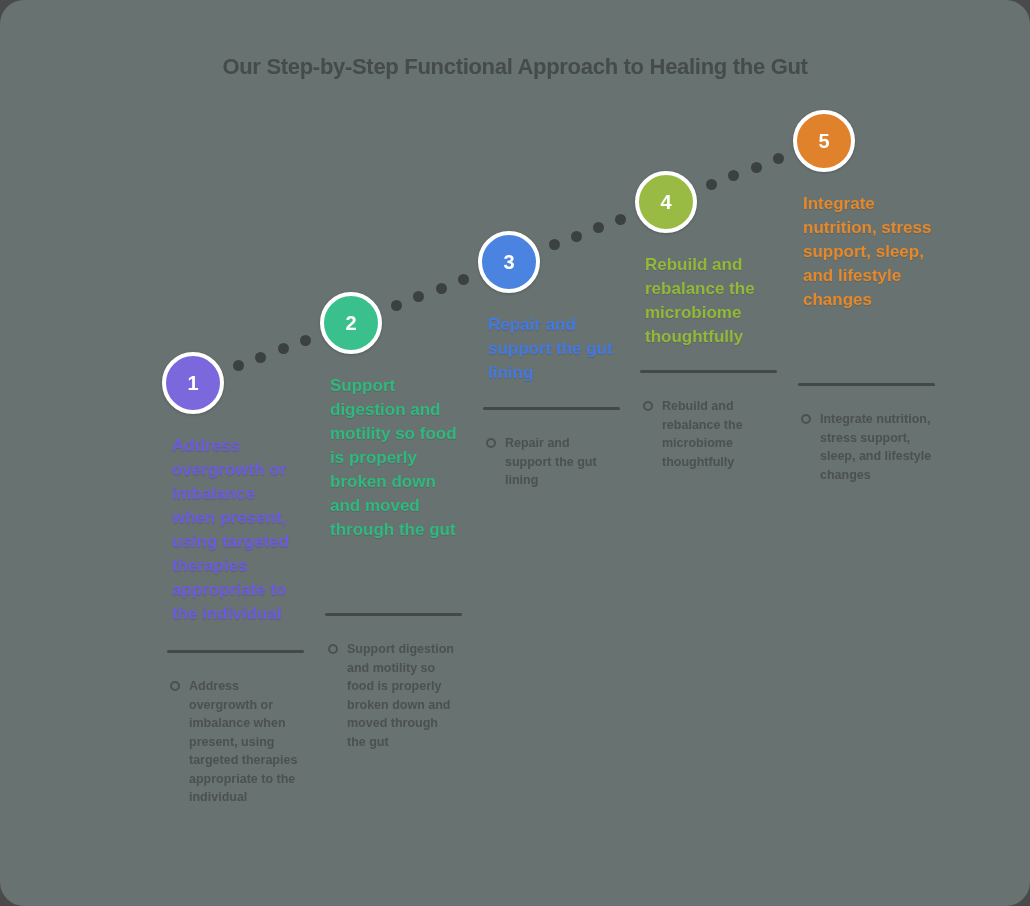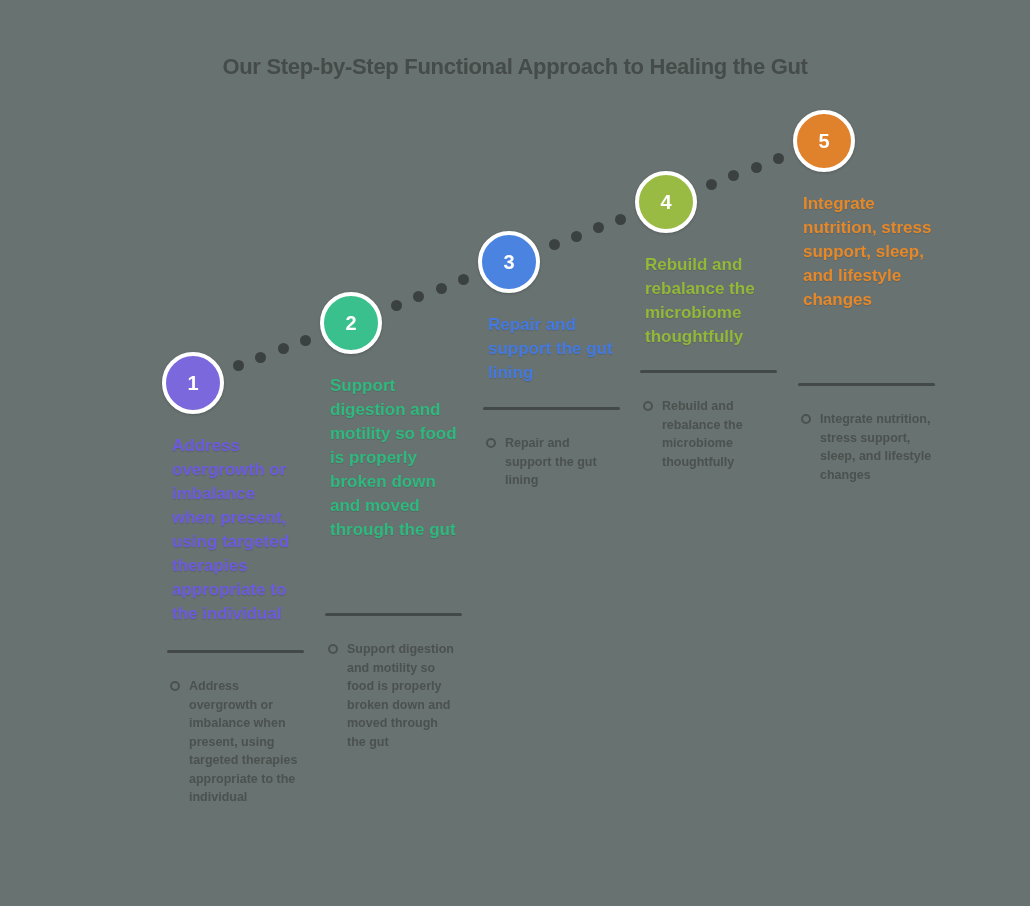--- a/index.html
+++ b/index.html
@@ -6,20 +6,21 @@
   body{
     font-family:"Liberation Sans","DejaVu Sans",sans-serif;
     background:#4a4a4a;
   }
   .canvas{
     position:relative;
     width:1030px;
     height:906px;
     overflow:hidden;
     background:#687270;
+    border-radius:24px;
   }
   .page-title{
     position:absolute;
     top:54px;
     left:0;
     width:100%;
     margin:0;
     text-align:center;
     font-size:22px;
     font-weight:bold;

